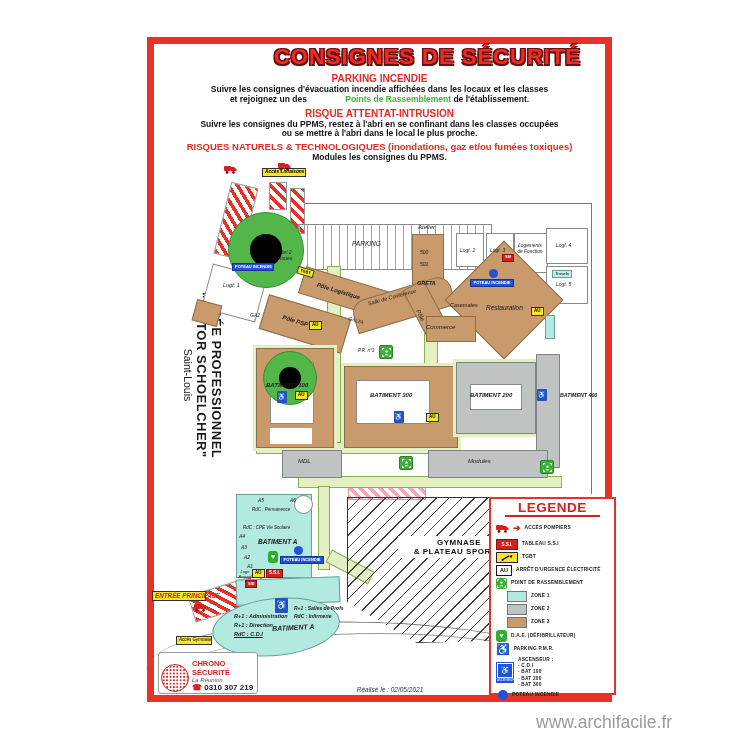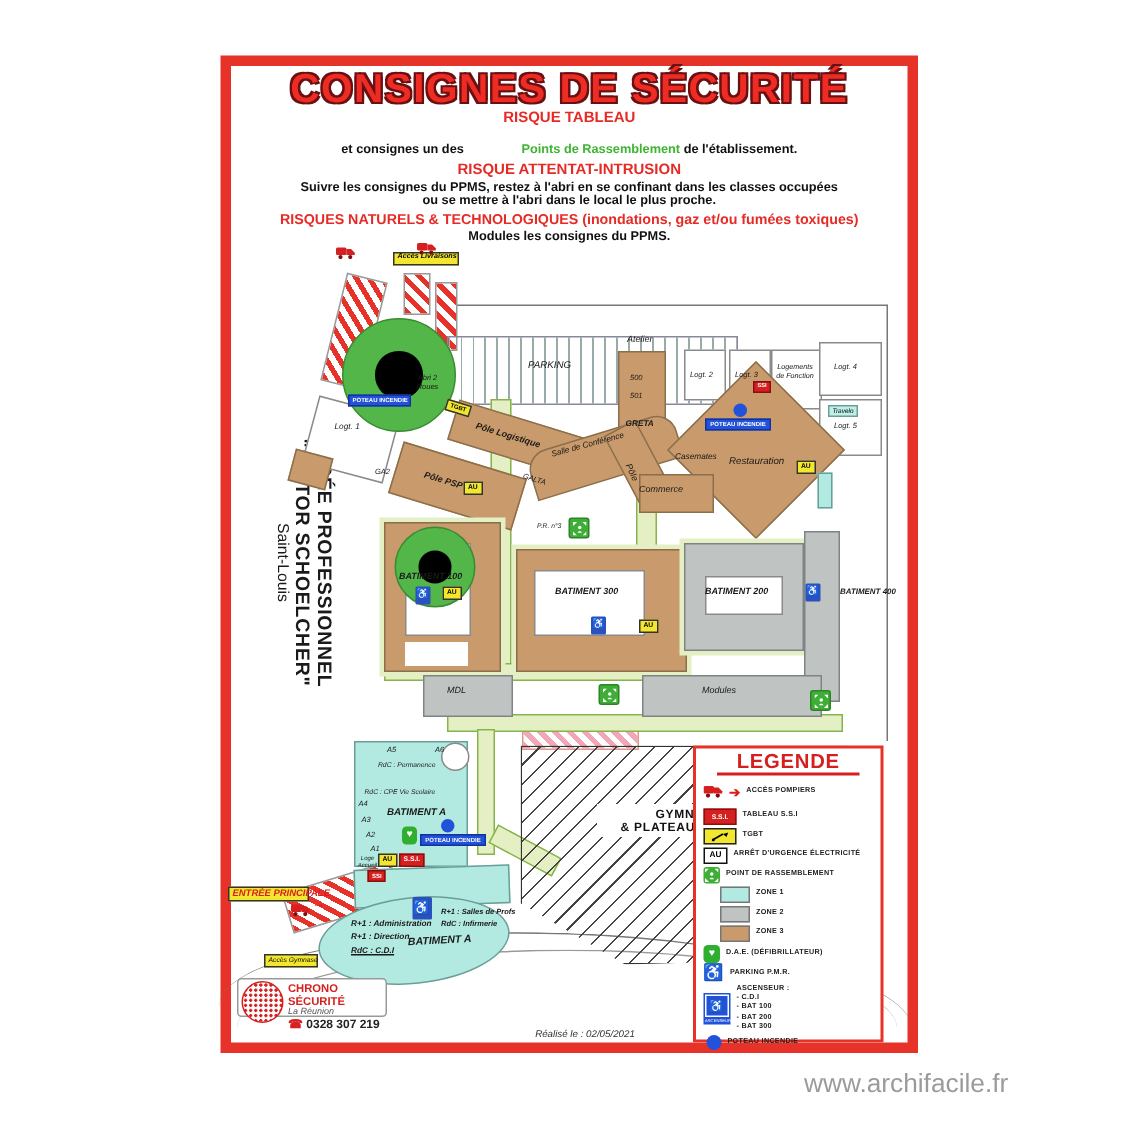--- a/index.html
+++ b/index.html
@@ -4,22 +4,22 @@
 <style>
   html,body{margin:0;padding:0;background:#fff;}
   .stage{position:relative;width:750px;height:750px;background:#fff;overflow:hidden;
          font-family:"Liberation Sans",sans-serif;}
   .abs{position:absolute;}
   
   .poster{position:absolute;left:147px;top:37px;width:451px;height:651px;
           border:7px solid #e63228;background:#fff;}
   
   .hline{position:absolute;left:154px;width:451px;text-align:center;white-space:nowrap;}
-  .title{font-size:27px;font-weight:700;letter-spacing:1px;color:#ee2c24;
-         text-shadow:-1.5px -1.5px 0 #6b1012,1.5px -1.5px 0 #6b1012,-1.5px 1.5px 0 #6b1012,1.5px 1.5px 0 #6b1012;}
+  .title{font-size:22px;font-weight:700;letter-spacing:1px;color:#ee2c24;
+         text-shadow:-1.5px -1.5px 0 #6b1012,1.5px -1.5px 0 #6b1012,-1.5px 1.5px 0 #6b1012,1.5px 1.5px 0 #6b1012;padding-left:48px;}
   .red-h{color:#e62a25;font-weight:700;font-size:10px;}
   .blk{color:#111;font-weight:700;font-size:8.5px;}
   .grn{color:#3db531;margin-left:36px;}
   
   .school{position:absolute;left:95px;top:351px;width:210px;height:48px;
           transform:rotate(90deg);text-align:center;color:#1a1a1a;}
   .school .l1{font-size:13px;font-weight:700;letter-spacing:.5px;}
   .school .l3{font-size:10.5px;}
   
   .lbl{position:absolute;font:italic 400 6px/1.15 "Liberation Sans",sans-serif;color:#1a1a1a;white-space:nowrap;}
@@ -50,21 +50,21 @@
   .dot-blue{position:absolute;border-radius:50%;background:#2152d9;}
   .pr-ic{position:absolute;width:12px;height:12px;background:#3fae37;border:1px solid #2c8527;
          border-radius:2px;display:flex;align-items:center;justify-content:center;}
   .asc-ic{position:absolute;width:10px;height:12px;background:#2b50c0;color:#fff;font-size:7px;
           line-height:12px;text-align:center;border-radius:1px;}
   .dae{position:absolute;width:10px;height:12px;background:#2fae2f;border-radius:3px;color:#fff;
        font-size:7px;line-height:12px;text-align:center;}
   .ln{position:absolute;background:#777;}
   .arc{position:absolute;border:none;border-top:1.5px solid #777;border-radius:50%;background:transparent;}
   
-  .legend{position:absolute;left:462px;top:497px;width:127px;height:198px;background:#fff;
+  .legend{position:absolute;left:489px;top:497px;width:127px;height:198px;background:#fff;
           border:2.5px solid #e63228;box-sizing:border-box;}
   .leg-title{margin:1px 14px 2px;text-align:center;font-size:13.5px;font-weight:700;color:#d5201f;
              border-bottom:2px solid #d5201f;letter-spacing:.5px;}
   .leg-row{display:flex;align-items:center;gap:4px;margin:2px 3px 0 5px;min-height:10.5px;}
   .leg-row .t{font-size:4.8px;font-weight:700;color:#222;letter-spacing:.2px;line-height:1.3;}
   .swatch{width:18px;height:9px;border:.5px solid #777;margin-left:11px;flex:none;}
   .ssi-box{width:20px;height:9px;background:#d5201f;color:#fff;font-size:4.5px;font-weight:700;
            text-align:center;line-height:9px;border:.5px solid #8c0f0f;flex:none;}
   .tgbt-box{width:20px;height:9px;background:#f2e72e;border:1px solid #222;flex:none;display:flex;
             align-items:center;justify-content:center;}
@@ -73,40 +73,41 @@
   .prl{width:11px;height:11px;background:#3fae37;border-radius:2px;display:flex;align-items:center;
        justify-content:center;flex:none;}
   .dael{width:11px;height:12px;background:#2fae2f;border-radius:3px;color:#fff;font-size:7px;
         line-height:12px;text-align:center;flex:none;}
   .pmr{color:#2152d9;font-size:11px;line-height:11px;flex:none;}
   .asc-big{width:16px;background:#2152d9;padding:1px;flex:none;}
   .asc-big .tp{border:1px solid #fff;color:#fff;font-size:8px;text-align:center;line-height:13px;height:13px;}
   .asc-big .cp{color:#fff;font-size:2.8px;text-align:center;line-height:4px;}
   .pot-circ{width:10px;height:10px;border-radius:50%;background:#2152d9;margin-left:2px;flex:none;}
   
-  .chrono{position:absolute;left:158px;top:652px;width:100px;height:26px;border:1px solid #999;
-          border-radius:3px;background:#fff;display:flex;align-items:flex-start;gap:3px;padding:1px 2px;box-sizing:border-box;}
+  .chrono{position:absolute;left:158px;top:652px;width:100px;height:42px;border:1px solid #999;
+          border-radius:3px;background:#fff;display:flex;align-items:flex-end;gap:3px;padding:1px 2px;box-sizing:border-box;}
   .globe{width:26px;height:26px;border-radius:50%;background-color:#fff;flex:none;
          background-image:radial-gradient(#d5201f 1.1px,transparent 1.2px);background-size:3.4px 3.4px;
          border:1px solid #d5201f;}
   .ch-name{color:#d5201f;font-weight:700;font-size:7.5px;}
   .ch-sub{font-style:italic;font-size:6px;color:#555;}
   .ch-tel{font-weight:700;font-size:8px;color:#222;}
   .credit{position:absolute;left:536px;top:712px;font-size:17.5px;color:#9b9b9b;}
 </style>
 </head>
 <body>
 
 <div class="stage">
 
   <div class="poster"></div>
 
   <div class="hline title" style="top:44px;">CONSIGNES DE SÉCURITÉ</div>
-  <div class="hline red-h" style="top:73px;">RISQUE TABLEAU</div>
-  <div class="hline blk" style="top:94px;"><span>et consignes un des </span><span class="grn">Points de Rassemblement</span><span> de l'établissement.</span></div>
+  <div class="hline red-h" style="top:73px;">PARKING INCENDIE</div>
+  <div class="hline blk" style="top:84px;">Suivre les consignes d'évacuation incendie affichées dans les locaux et les classes</div>
+  <div class="hline blk" style="top:94px;"><span>et rejoignez un des </span><span class="grn">Points de Rassemblement</span><span> de l'établissement.</span></div>
   <div class="hline blk" style="top:119px;">Suivre les consignes du PPMS, restez à l'abri en se confinant dans les classes occupées</div>
   <div class="hline red-h" style="top:108px;">RISQUE ATTENTAT-INTRUSION</div>
   <div class="hline blk" style="top:128px;">ou se mettre à l'abri dans le local le plus proche.</div>
   <div class="hline red-h" style="top:141px;font-size:9.5px;">RISQUES NATURELS &amp; TECHNOLOGIQUES (inondations, gaz et/ou fumées toxiques)</div>
   <div class="hline blk" style="top:152px;">Modules les consignes du PPMS.</div>
 
   <div class="school">
     <div class="l1">LYCÉE PROFESSIONNEL</div>
     <div class="l1">"VICTOR SCHOELCHER"</div>
     <div class="l3">Saint-Louis</div>
@@ -375,20 +376,20 @@
       <span class="pot-circ"></span>
       <span class="t">POTEAU INCENDIE</span>
     </div>
   </div>
 
   <div class="chrono">
     <div class="globe"></div>
     <div>
       <div class="ch-name">CHRONO SÉCURITÉ</div>
       <div class="ch-sub">La Réunion</div>
-      <div class="ch-tel"><span style="color:#d5201f;">☎ </span><span>0328 307 219</span></div>
+      <div class="ch-tel"><span style="color:#d5201f;">☎ </span><span>0310 307 219</span></div>
     </div>
   </div>
   <div class="lbl" style="left:330px;top:686px;width:120px;text-align:center;font-size:6.5px;color:#333;">Réalisé le : 02/05/2021</div>
 
   <div class="credit">www.archifacile.fr</div>
 
 </div>
 
 </body></html>

